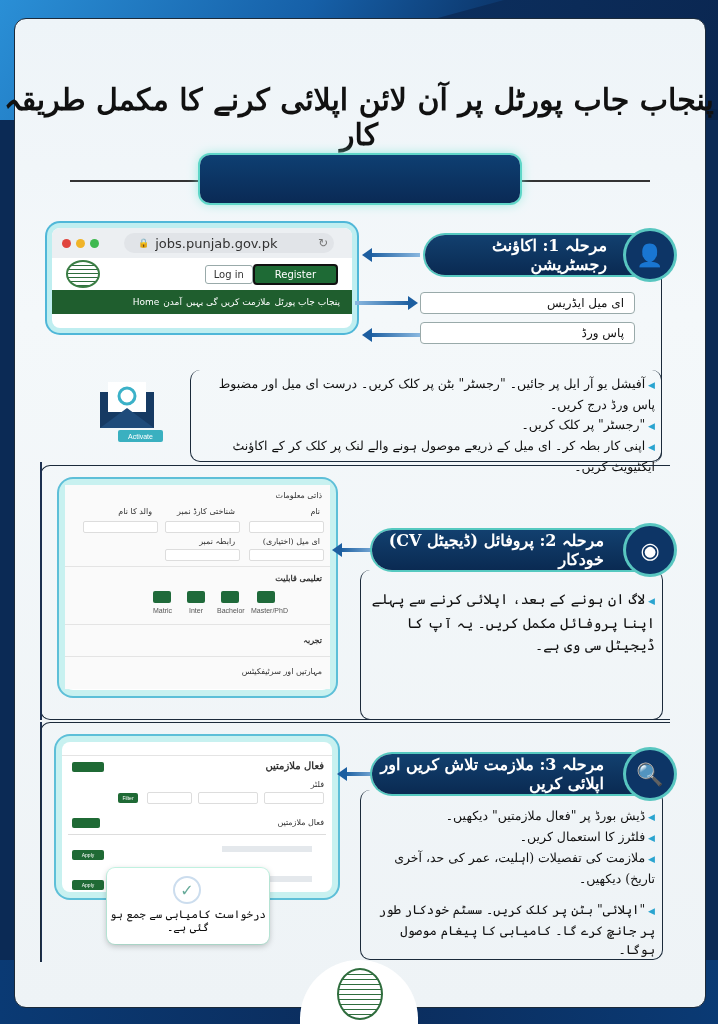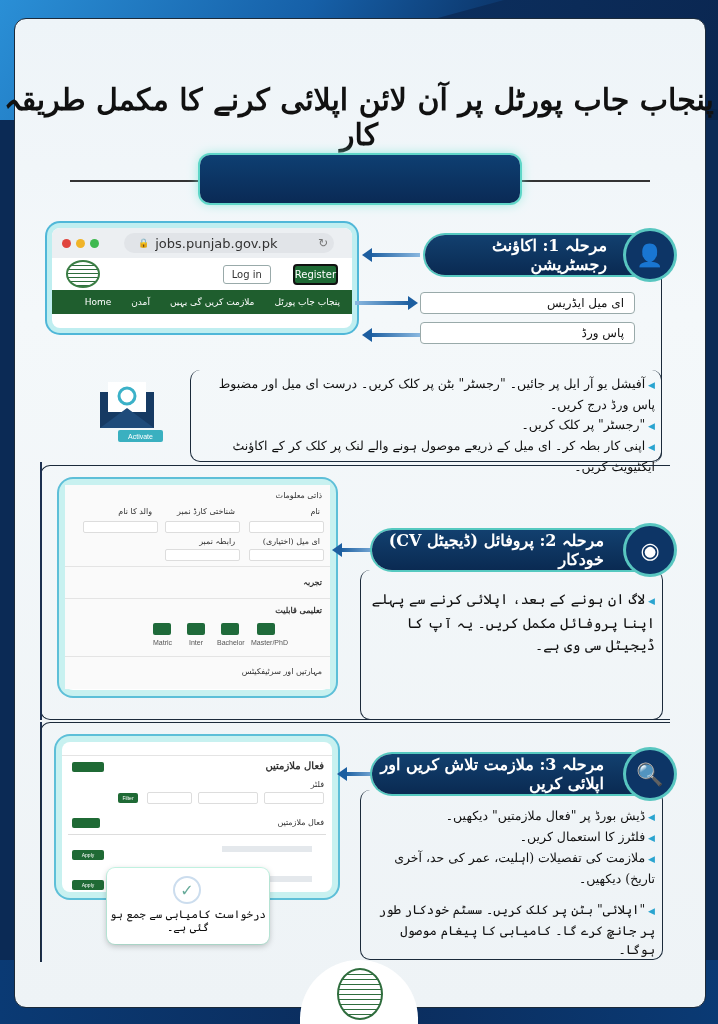--- a/index.html
+++ b/index.html
@@ -11,25 +11,25 @@
 .title{position:absolute;left:0;top:82px;width:718px;text-align:center;font-family:"DejaVu Serif",serif;font-weight:bold;font-size:30px;color:#111;direction:rtl}
 .pill{position:absolute;left:200px;top:155px;width:320px;height:48px;border-radius:10px;background:linear-gradient(180deg,#0e3f72,#0a2a55);box-shadow:0 0 0 2px #5fd6c8,0 0 12px #7ee6d8}
 .line{position:absolute;top:180px;height:2px;background:#333}
 .frame{position:absolute;border:1px solid #1b2a3a;border-radius:10px}
 .browser{position:absolute;left:52px;top:228px;width:300px;height:100px;background:#fff;border-radius:8px;box-shadow:0 0 0 5px #bfeef0,0 0 0 7px #4fb7d8}
 .bbar{height:30px;background:#eceff2;border-radius:8px 8px 0 0;display:flex;align-items:center;padding-left:10px;gap:5px}
 .dot{width:9px;height:9px;border-radius:50%}
 .url{margin-left:20px;width:210px;height:20px;border-radius:10px;background:#e1e4e8;font-size:13px;color:#333;display:flex;align-items:center;padding-left:14px;gap:6px}
 .url .lock{font-size:9px;color:#888}
 .reload{margin-left:auto;margin-right:6px;font-size:12px;color:#777}
-.bhead{height:32px;display:flex;align-items:center;justify-content:flex-end;gap:22px;padding-right:14px;position:relative}
+.bhead{height:32px;display:flex;align-items:center;justify-content:flex-end;gap:0;padding-right:14px;position:relative}
 .logo-sm{position:absolute;left:14px;top:2px;width:34px;height:28px;border-radius:50%;border:2px solid #3a7d44;background:repeating-linear-gradient(180deg,#fff 0 3px,#2f6d3d 3px 4px)}
 .btn-login{border:1px solid #9aa;border-radius:3px;font-size:10px;padding:3px 8px;color:#333;background:#fff}
-.btn-reg{border:2px solid #111;border-radius:4px;font-size:10px;padding:3px 0;color:#fff;background:#1e6a35}
-.bnav{height:24px;background:#1f5e2e;display:flex;align-items:center;justify-content:flex-end;gap:20px;padding-right:12px;font-size:9px;color:#fff}
+.btn-reg{border:2px solid #111;border-radius:4px;font-size:10px;padding:3px 20px;color:#fff;background:#1e6a35}
+.bnav{height:24px;background:#1f5e2e;display:flex;align-items:center;justify-content:flex-end;gap:4px;padding-right:12px;font-size:9px;color:#fff}
 .step-head{position:absolute;height:40px;border-radius:20px;background:linear-gradient(180deg,#12406f,#0a2a52);box-shadow:0 0 0 2px #56c9c0;color:#fff;font-family:"DejaVu Serif",serif;font-weight:bold;font-size:16px;display:flex;align-items:center;justify-content:flex-end;padding-right:58px;direction:rtl}
 .step-head .txt{direction:rtl}
 .circ{position:absolute;width:48px;height:48px;border-radius:50%;background:#0d3566;box-shadow:0 0 0 3px #58c6c0;display:flex;align-items:center;justify-content:center;color:#fff;font-size:22px}
 .arrow{position:absolute;height:4px;background:linear-gradient(90deg,#1c5ea0,#8ab8e0)}
 .arrow::before{content:"";position:absolute;left:-8px;top:-5px;border-right:10px solid #1c5ea0;border-top:7px solid transparent;border-bottom:7px solid transparent}
 .arrow.right{background:linear-gradient(90deg,#8ab8e0,#1c5ea0)}
 .arrow.right::before{left:auto;right:-8px;border-right:none;border-left:10px solid #1c5ea0}
 .field{position:absolute;height:22px;background:#fff;border:1px solid #9aa;border-radius:4px;font-family:"DejaVu Serif",serif;font-size:12px;color:#111;direction:rtl;padding-right:10px;display:flex;align-items:center}
 .bullets{position:absolute;direction:rtl;font-family:"DejaVu Serif",serif;font-size:12.5px;color:#111;line-height:20px}
 .bullets div::before{content:"◀ ";color:#2aa4d0;font-size:9px}
@@ -126,33 +126,33 @@
     <span class="mini" style="right:95px;top:22px">شناختی کارڈ نمبر</span>
     <span class="mini" style="right:178px;top:22px">والد کا نام</span>
     <div class="minibox" style="right:6px;top:36px;width:75px"></div>
     <div class="minibox" style="right:90px;top:36px;width:75px"></div>
     <div class="minibox" style="right:172px;top:36px;width:75px"></div>
     <span class="mini" style="right:10px;top:52px">ای میل (اختیاری)</span>
     <span class="mini" style="right:95px;top:52px">رابطہ نمبر</span>
     <div class="minibox" style="right:6px;top:64px;width:75px"></div>
     <div class="minibox" style="right:90px;top:64px;width:75px"></div>
   </div>
-  <div class="sec" style="height:32px">
-    <span class="mini" style="right:8px;top:10px;font-weight:bold">تجربہ</span>
-  </div>
   <div class="sec" style="height:58px">
     <span class="mini" style="right:8px;top:6px;font-weight:bold">تعلیمی قابلیت</span>
     <div class="gicon" style="left:88px;top:24px"></div>
     <div class="gicon" style="left:122px;top:24px"></div>
     <div class="gicon" style="left:156px;top:24px"></div>
     <div class="gicon" style="left:192px;top:24px"></div>
     <span class="gl" style="left:88px;top:40px">Matric</span>
     <span class="gl" style="left:124px;top:40px">Inter</span>
     <span class="gl" style="left:152px;top:40px">Bachelor</span>
     <span class="gl" style="left:186px;top:40px">Master/PhD</span>
+  </div>
+  <div class="sec" style="height:32px">
+    <span class="mini" style="right:8px;top:10px;font-weight:bold">تجربہ</span>
   </div>
   <div class="sec" style="height:32px;border-bottom:none">
     <span class="mini" style="right:8px;top:10px;font-weight:normal">مہارتیں اور سرٹیفکیٹس</span>
   </div>
 </div>
 
 <div class="arrow" style="left:340px;top:548px;width:40px"></div>
 <div class="step-head" style="left:372px;top:530px;width:290px">
   <span class="txt">مرحلہ 2: پروفائل (ڈیجیٹل CV) خودکار</span>
 </div>

